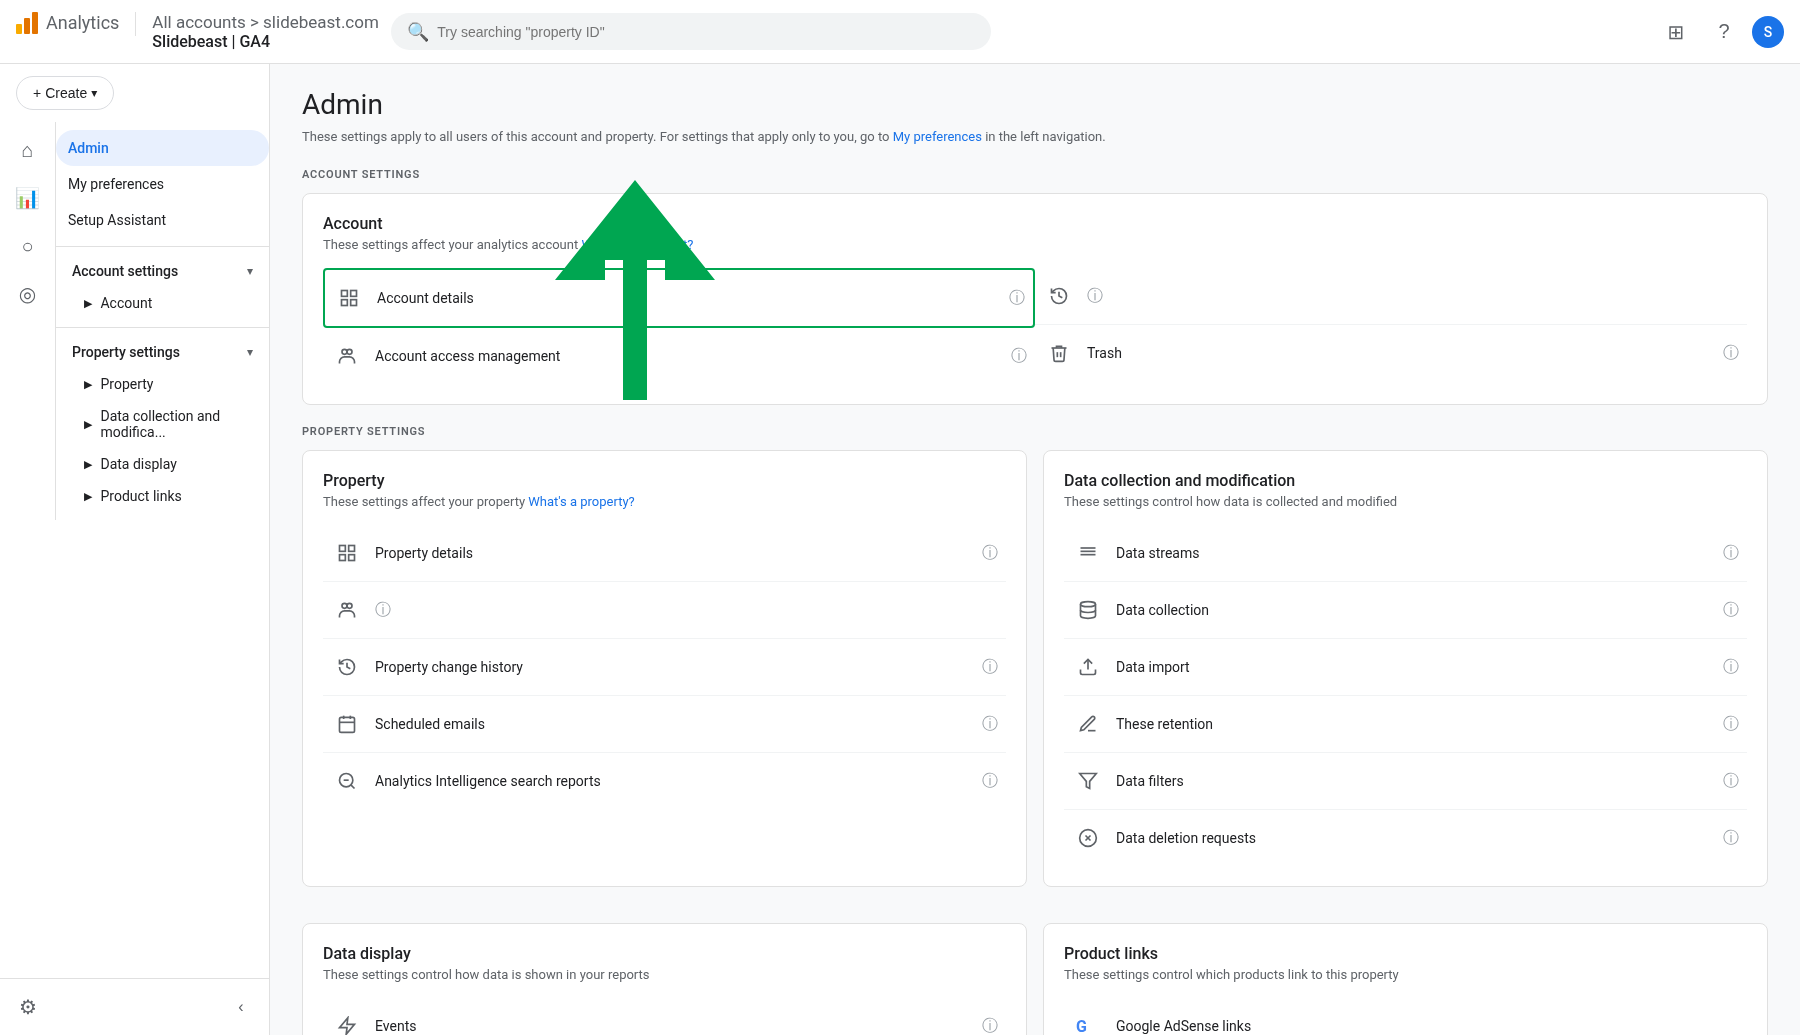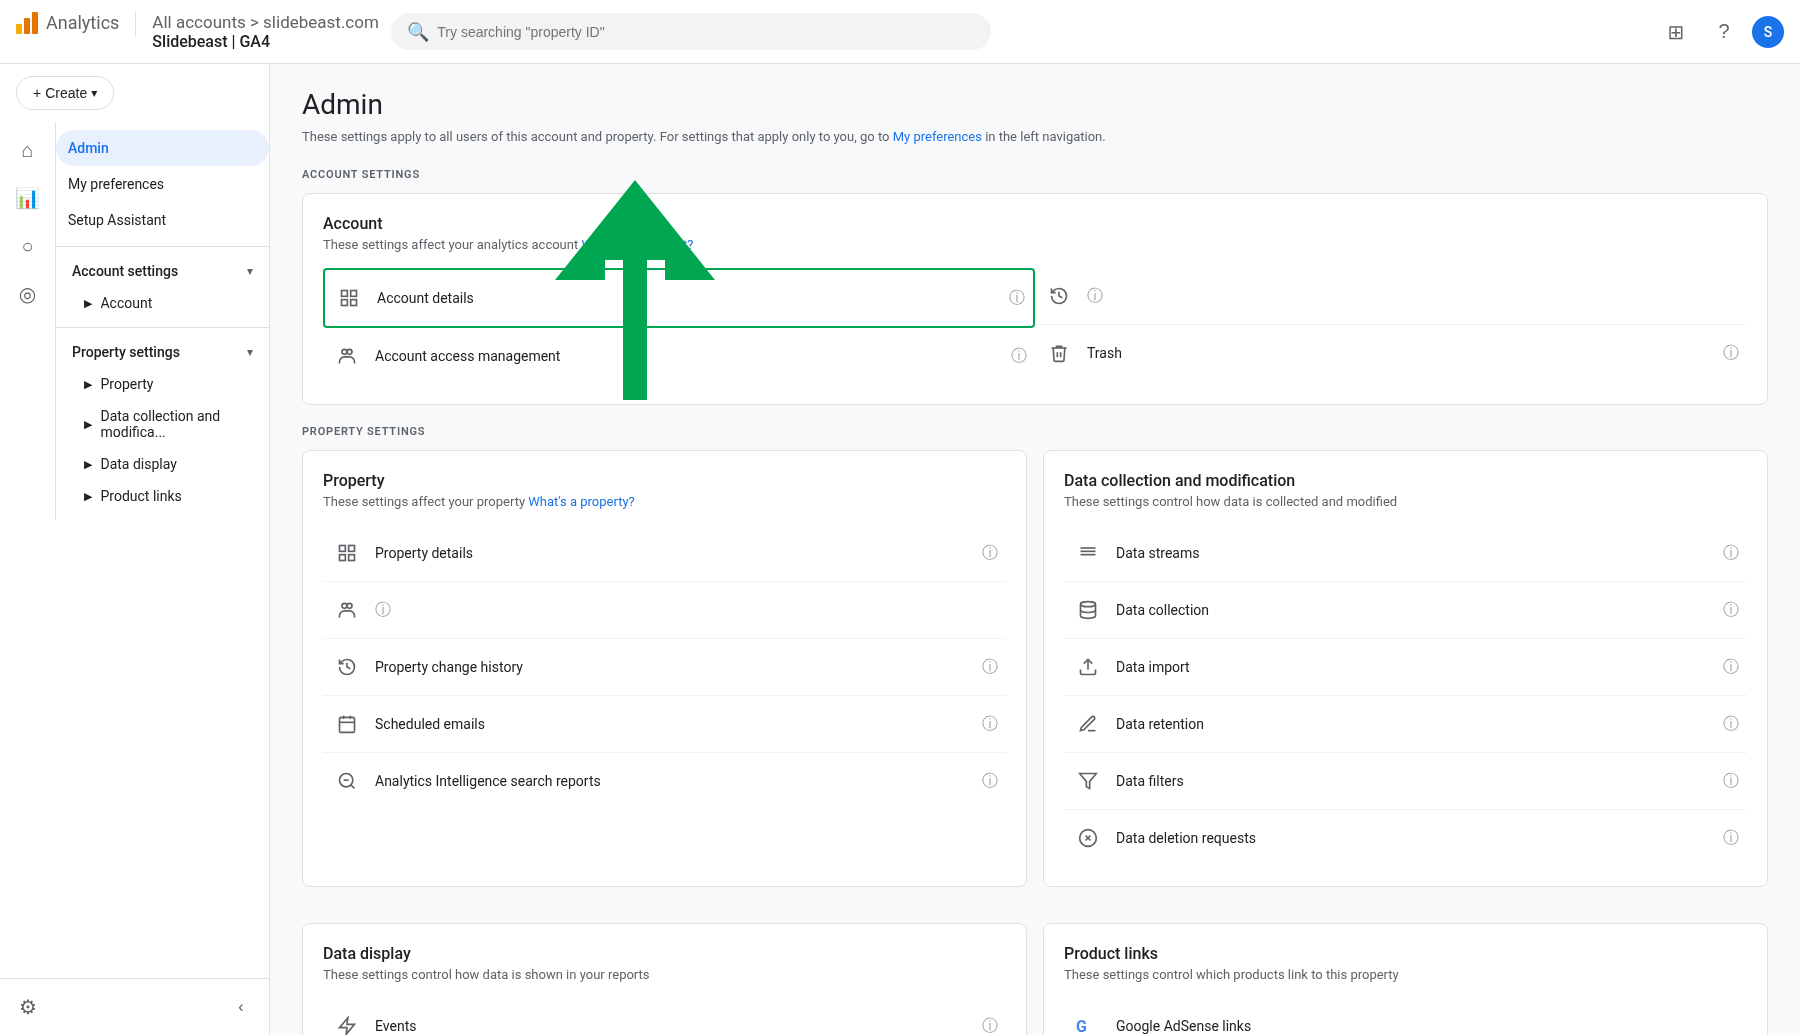--- a/index.html
+++ b/index.html
@@ -354,21 +354,21 @@
             <span class="card-item-text">Data import</span>
             <span class="card-item-help">ⓘ</span>
           </div>
           <div class="card-item">
             <div class="card-item-icon">
               <svg width="20" height="20" viewBox="0 0 24 24" fill="none" stroke="#5f6368" stroke-width="2">
                   <path d="M12 20h9"></path>
                   <path d="M16.5 3.5a2.121 2.121 0 0 1 3 3L7 19l-4 1 1-4L16.5 3.5z"></path>
                 </svg>
             </div>
-            <span class="card-item-text">Data retention</span>
+            <span class="card-item-text">These retention</span>
             <span class="card-item-help">ⓘ</span>
           </div>
           <div class="card-item">
             <div class="card-item-icon">
               <svg width="20" height="20" viewBox="0 0 24 24" fill="none" stroke="#5f6368" stroke-width="2">
                   <polygon points="22 3 2 3 10 12.46 10 19 14 21 14 12.46 22 3"></polygon>
                 </svg>
             </div>
             <span class="card-item-text">Data filters</span>
             <span class="card-item-help">ⓘ</span>

